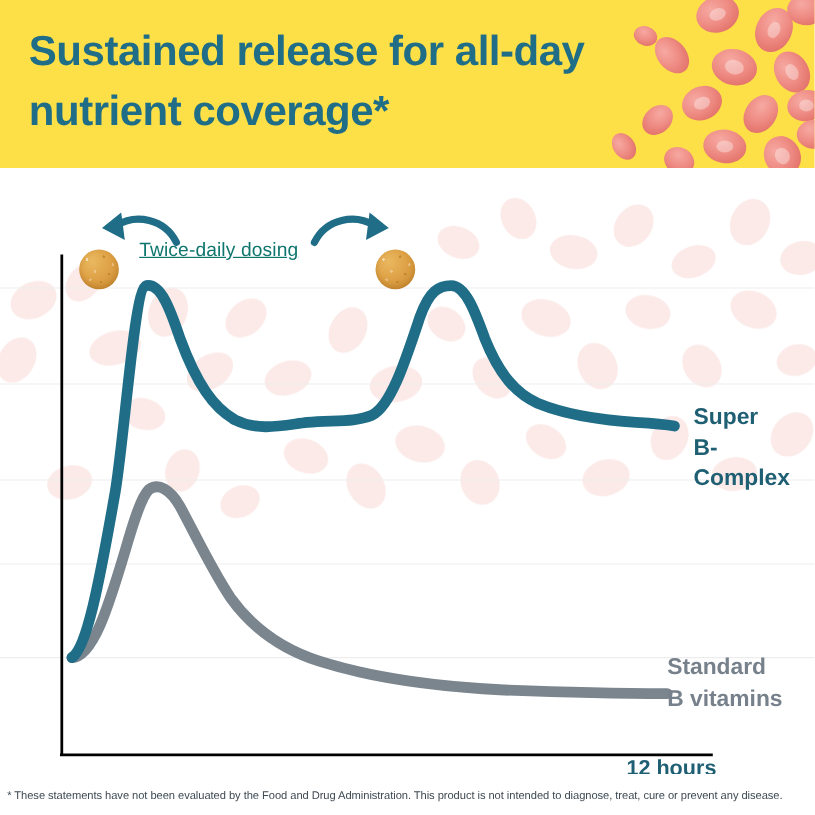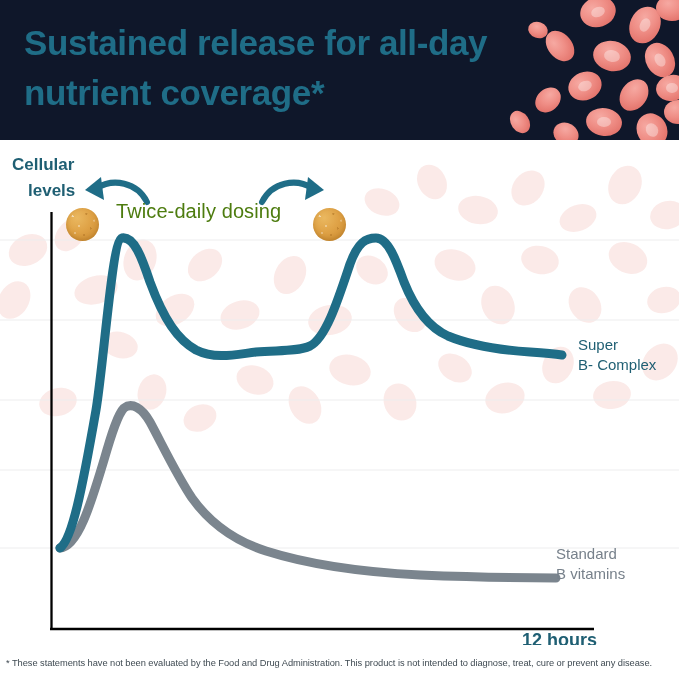--- a/index.html
+++ b/index.html
@@ -15,21 +15,21 @@
     background: #ffffff;
     font-family: "Liberation Sans", sans-serif;
   }
 
   
   #header {
     position: absolute;
     left: 0; top: 0;
     width: 679px;
     height: 140px;
-    background: #0f172a;
+    background: #fde047;
     overflow: hidden;
   }
   #header-title {
     position: absolute;
     left: 24px;
     top: 18px;
     width: 600px;
     font-size: 35px;
     font-weight: bold;
     line-height: 1.42;
@@ -62,29 +62,30 @@
     color: #1f5f73;
     line-height: 1.55;
     text-align: left;
   }
   .axis-label-cellular .l2 { display: block; padding-left: 16px; }
 
   .dosing-text {
     position: absolute;
     left: 116px;
     top: 60px;
-    font-size: 20px;
-    color: #4d7c0f;
+    font-size: 16px;
+    color: #0f766e;
     letter-spacing: 0.1px;
+    text-decoration: underline;
   }
 
   .series-label {
     position: absolute;
-    font-size: 15px;
-    font-weight: normal;
+    font-size: 19px;
+    font-weight: bold;
     line-height: 1.35;
     white-space: pre-line;
   }
   #label-super {
     left: 578px;
     top: 195px;
     color: #1f5f73;
   }
   #label-standard {
     left: 556px;
@@ -272,24 +273,20 @@
                C 216 220, 238 214, 256 212
                C 278 210, 296 212, 310 206
                C 326 198, 338 160, 350 124
                C 358 102, 366 98, 376 98
                C 388 98, 396 120, 404 142
                C 416 172, 430 188, 448 196
                C 472 206, 500 210, 530 212
                C 546 213, 556 214, 562 215" fill="none" stroke="#1f6d87" stroke-width="9" stroke-linecap="round" stroke-linejoin="round"></path>
     </svg>
 
-    <div class="axis-label-cellular">
-      <span>Cellular</span>
-      <span class="l2">levels</span>
-    </div>
 
     <div class="dosing-text">Twice-daily dosing</div>
 
     <div class="pill" id="pill-left"></div>
     <div class="pill" id="pill-right"></div>
 
     <div class="series-label" id="label-super">Super
 B- Complex</div>
     <div class="series-label" id="label-standard">Standard
 B vitamins</div>

